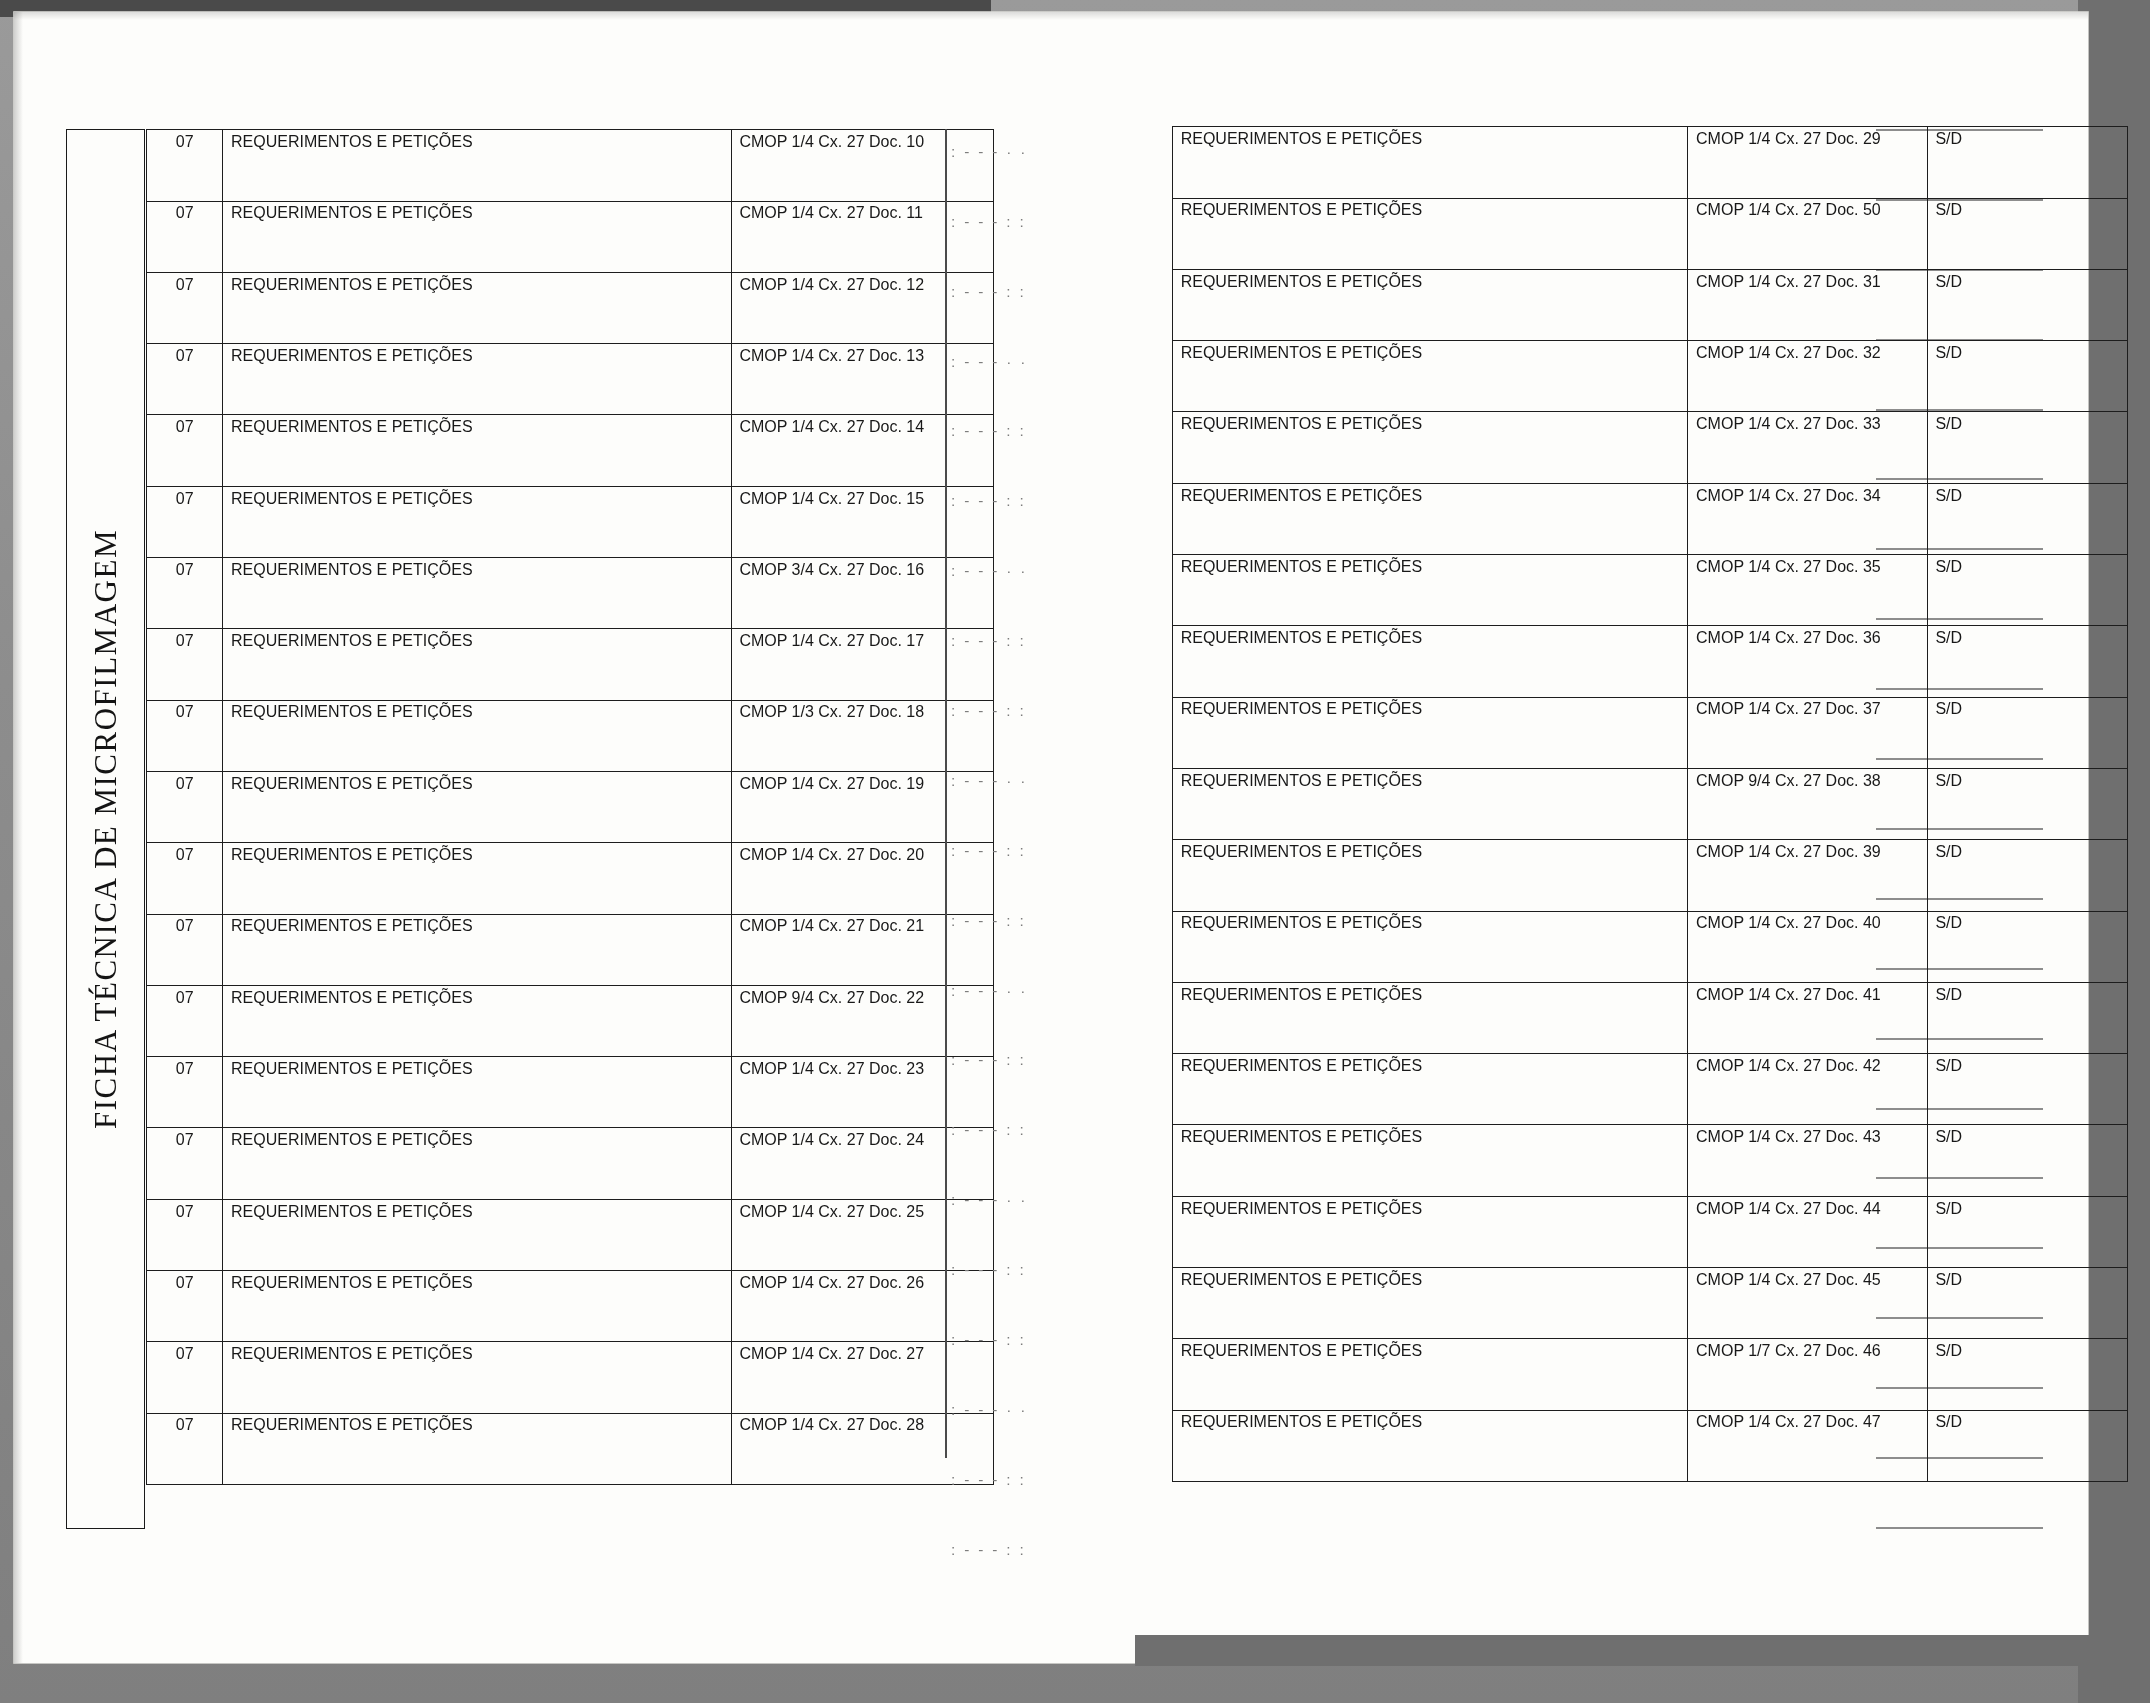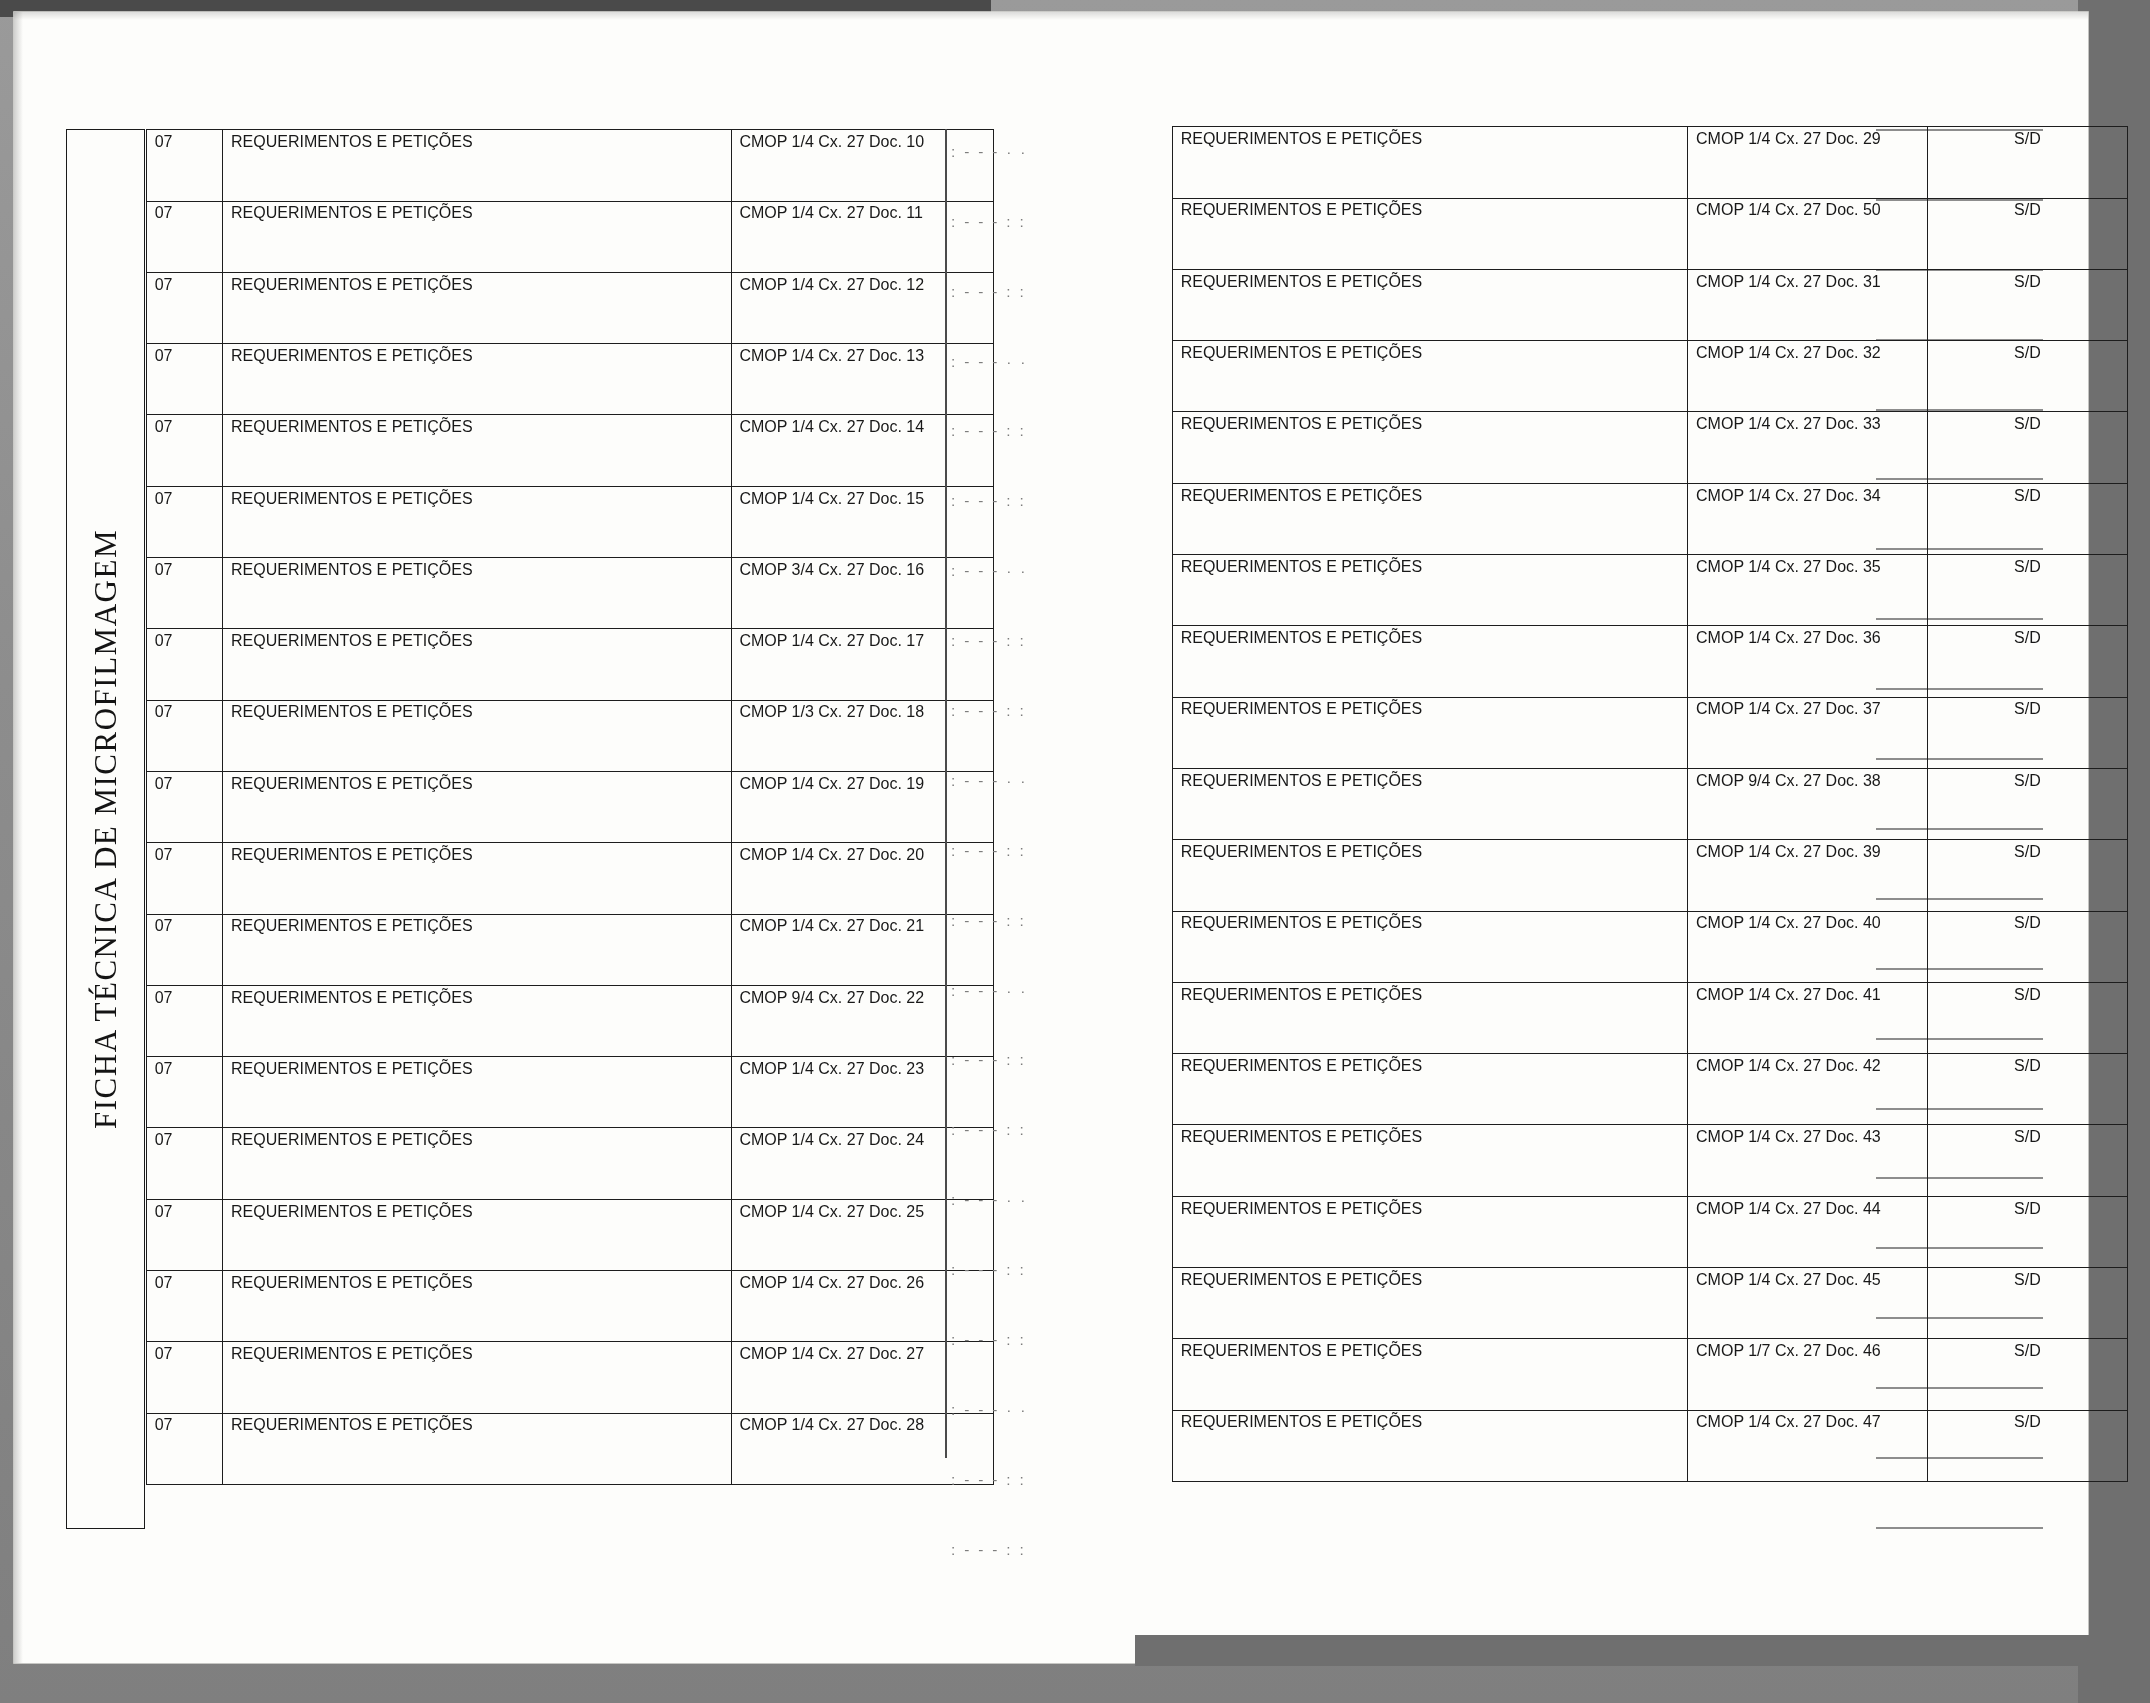--- a/index.html
+++ b/index.html
@@ -92,21 +92,21 @@
     white-space: nowrap;
     overflow: hidden;
   }
 
   
   .tbl-left {
     left: 132px;
     top: 117px;
     width: 799px;
   }
-  .tbl-left .c-num   { width: 60px;  text-align: left; }
+  .tbl-left .c-num   { width: 60px;  text-align: center; }
   .tbl-left .c-desc  { width: 492px; }
   .tbl-left .c-ref   { width: 246px; }
 
   
   .ghost-col {
     position: absolute;
     left: 931px;
     top: 117px;
     width: 1.5px;
     height: 1329px;
@@ -135,21 +135,21 @@
   }
 
   
   .tbl-right {
     left: 1158px;
     top: 114px;
     width: 906px;
   }
   .tbl-right .c-desc { width: 499px; }
   .tbl-right .c-ref  { width: 223px; }
-  .tbl-right .c-sd   { width: 184px; text-align: center; }
+  .tbl-right .c-sd   { width: 184px; }
 </style>
 </head>
 <body>
 
 <div class="backdrop">
   <div class="dark-band-top"></div>
   <div class="dark-band-right"></div>
 </div>
 
 <div class="page">

